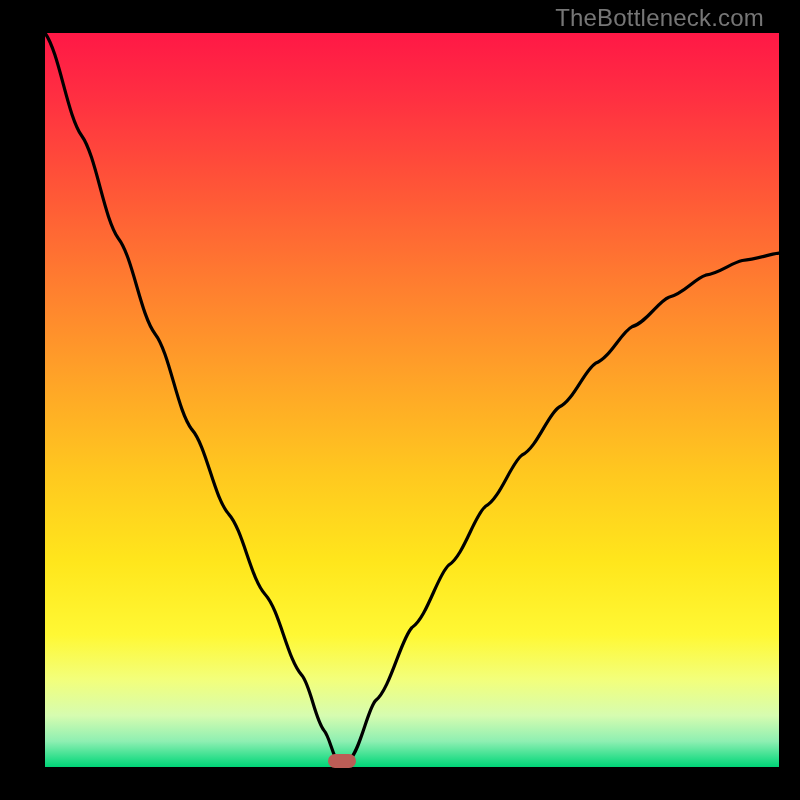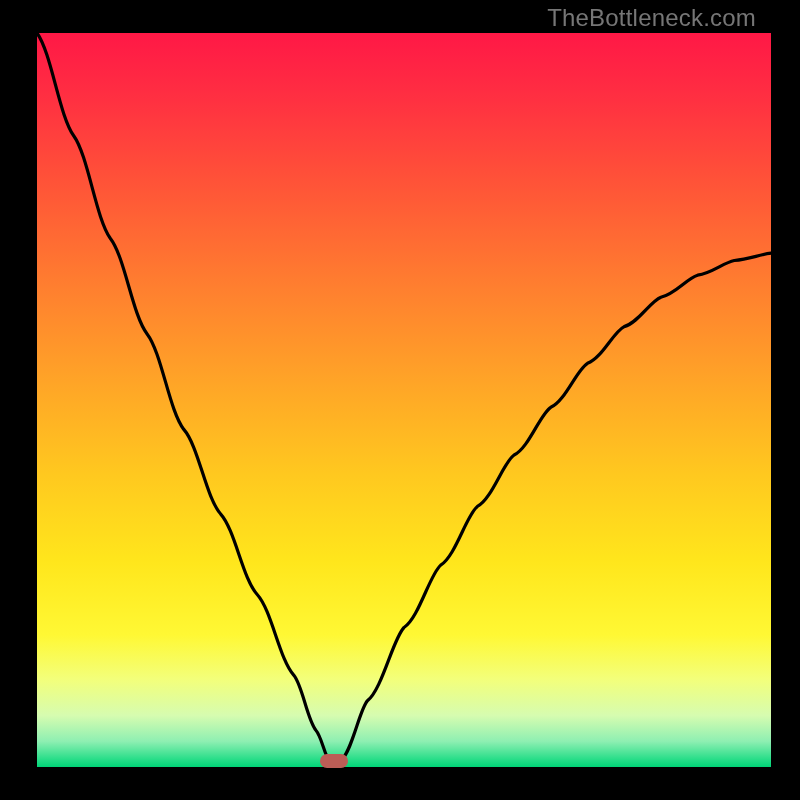--- a/index.html
+++ b/index.html
@@ -6,21 +6,21 @@
     margin: 0;
     padding: 0;
     width: 800px;
     height: 800px;
     background: #000;
     overflow: hidden;
     font-family: Arial, Helvetica, sans-serif;
   }
   .frame {
     position: absolute;
-    left: 4px;
+    left: 12px;
     top: 0;
     width: 764px;
     height: 800px;
     background: #000;
   }
   .plot-bg {
     position: absolute;
     left: 33px;
     top: 33px;
     width: 734px;

